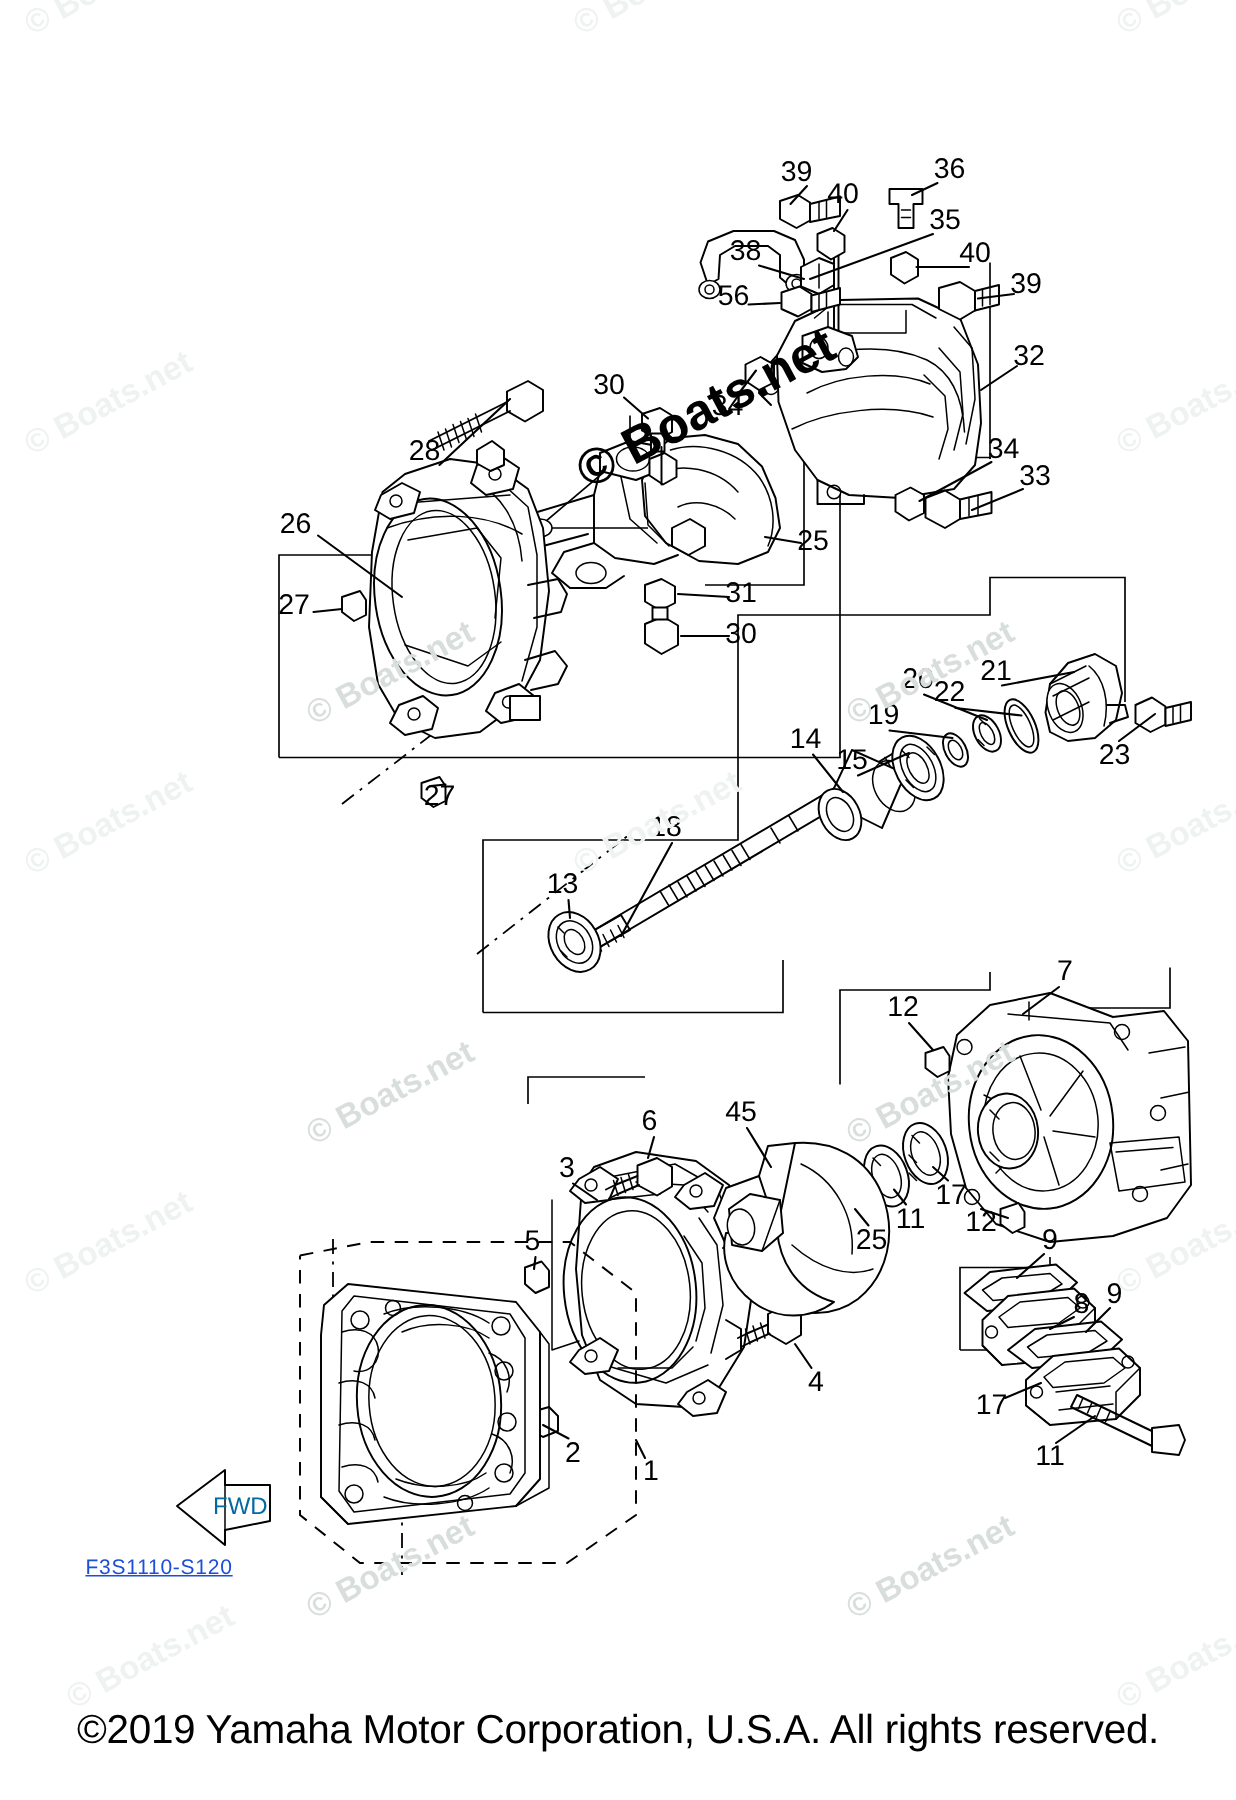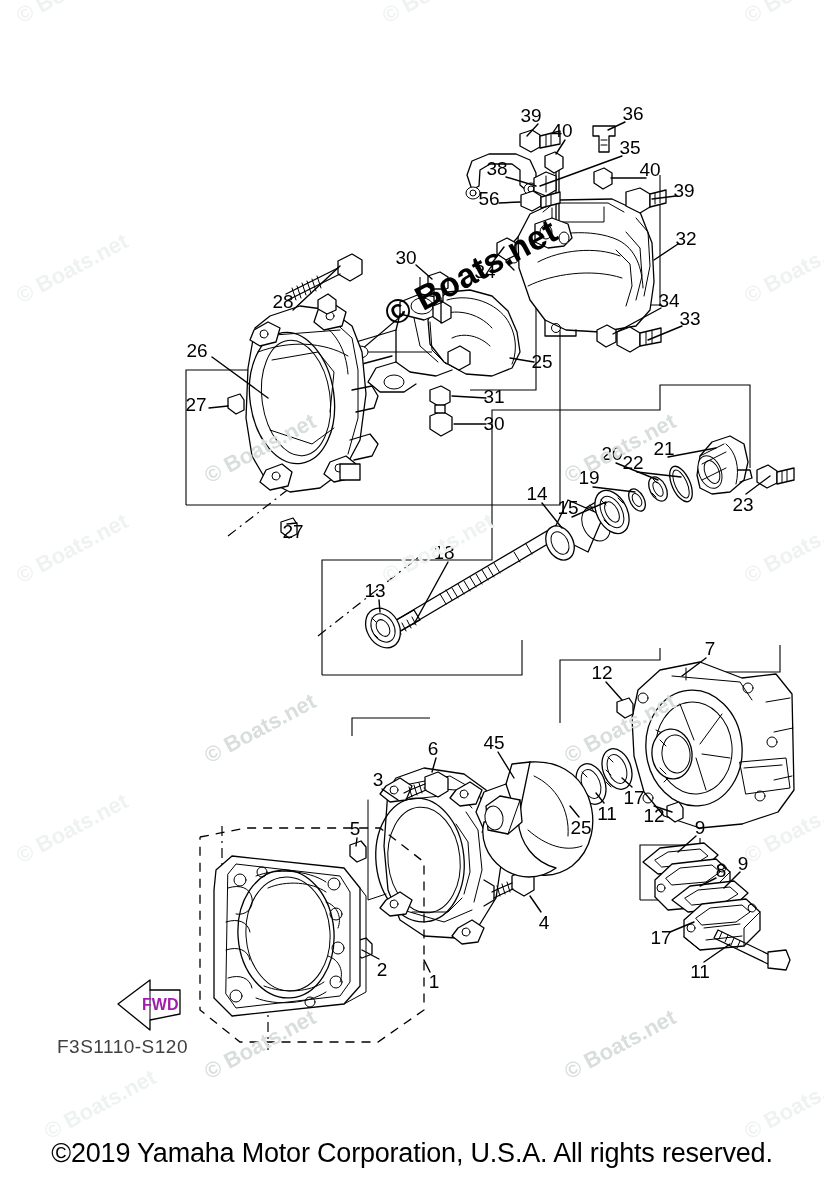--- a/index.html
+++ b/index.html
@@ -68,29 +68,30 @@
     width: 824px;
     text-align: center;
     font-size: 11px;
     color: #3a3a3a;
     white-space: nowrap;
   }
   #part-code {
     position: absolute;
     left: 57px;
     top: 1036px;
-    font-size: 19px;
+    font-size: 14px;
     letter-spacing: 0.5px;
-    color: #404040;
+    color: #1d4ed8;
+    text-decoration: underline;
   }
   .fwd-label {
     position: absolute;
     font-size: 16px;
-    font-weight: bold;
-    color: #a21caf;
+    font-weight: normal;
+    color: #0369a1;
   }
 </style>
 </head>
 <body>
 
 <div id="page">
 
   <svg id="diagram" viewBox="0 0 824 1200" xmlns="http://www.w3.org/2000/svg">
     <defs>
       <style>

